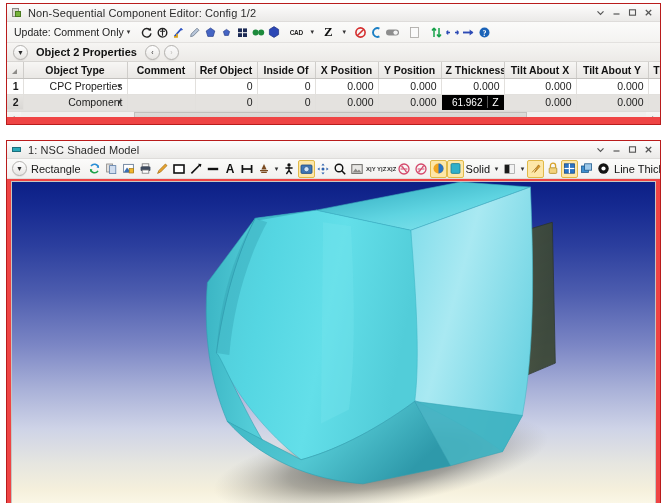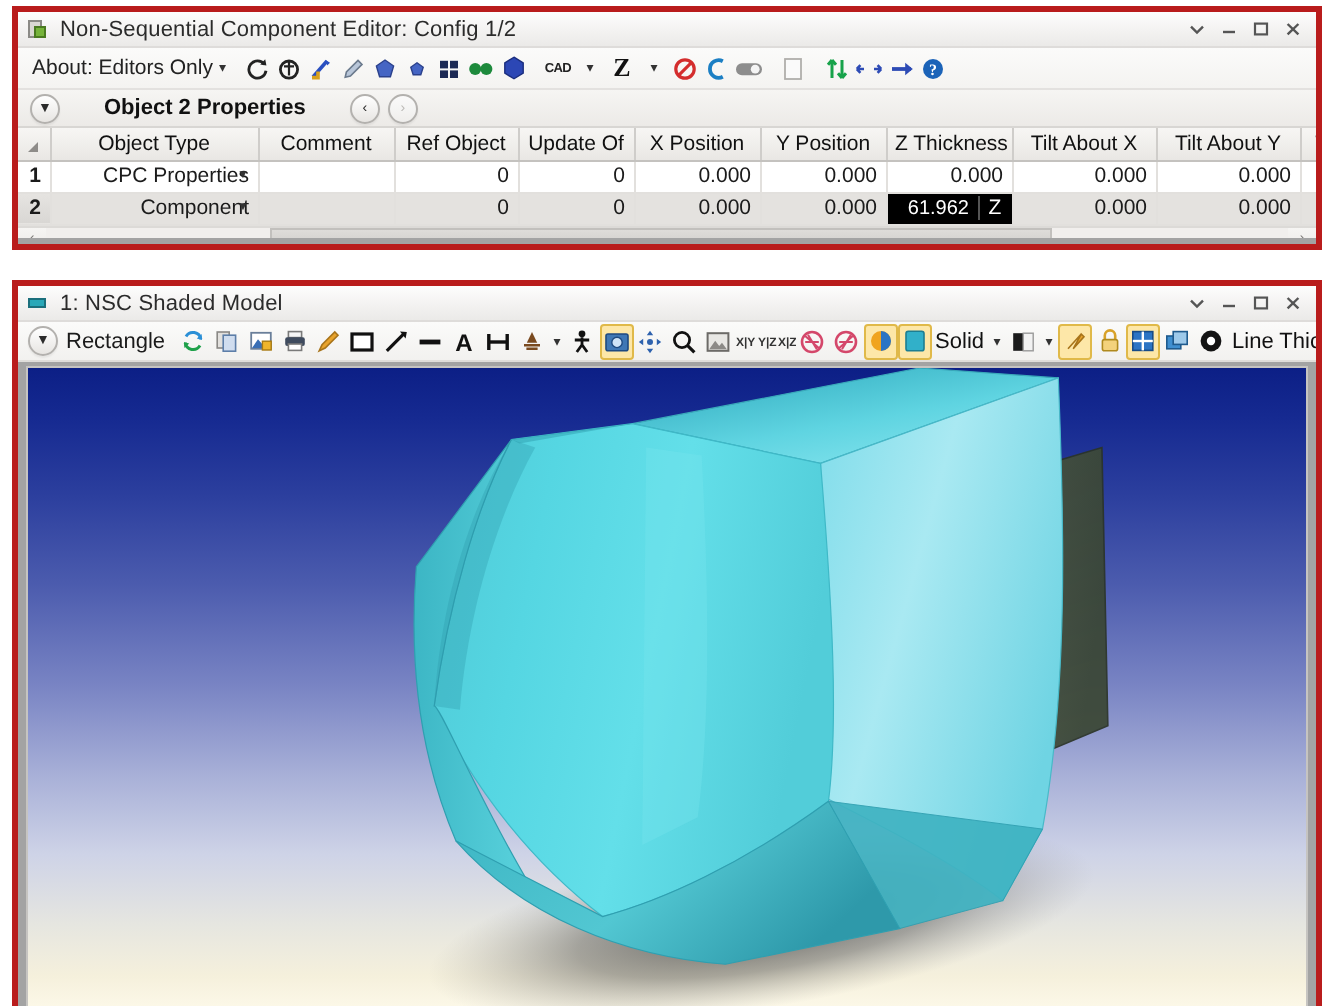--- a/index.html
+++ b/index.html
@@ -3,21 +3,21 @@
 <meta charset="utf-8">
 <style>
   html,body{margin:0;padding:0;background:#ffffff;}
   body{width:665px;height:503px;overflow:hidden;
        font-family:"Liberation Sans", sans-serif;font-size:11px;color:#1b1b1b;
        -webkit-font-smoothing:antialiased;}
 
   .app{position:relative;width:665px;height:503px;background:#ffffff;}
 
   
-  .win{position:absolute;background:#a3a3a3;border:3px solid #b91c1c;box-sizing:border-box;}
+  .win{position:absolute;background:#ef4444;border:1px solid #b91c1c;box-sizing:border-box;}
   .titlebar{height:18px;display:flex;align-items:center;
             background:linear-gradient(to bottom,#fdfdfd 0%,#f3f2f1 55%,#ebeae8 100%);
             border-bottom:1px solid #dedcda;padding:0 2px 0 5px;box-sizing:border-box;}
   .title-ico{width:11px;height:11px;margin-right:5px;flex:0 0 auto;position:relative;}
   .title-ico .b1{position:absolute;left:0;top:1px;width:7px;height:9px;background:#d9d7d2;border:1px solid #8b8a86;box-sizing:border-box;}
   .title-ico .b2{position:absolute;left:3px;top:4px;width:6px;height:6px;background:#76b33a;border:1px solid #4a7a20;box-sizing:border-box;}
   .title-txt{font-size:11px;color:#2b2b2b;white-space:nowrap;letter-spacing:.1px;}
   .winbtns{margin-left:auto;display:flex;align-items:center;gap:0px;padding-right:2px;}
   .wb{width:16px;height:16px;display:flex;align-items:center;justify-content:center;
       color:#4a4a4a;font-size:10px;line-height:1;cursor:default;}
@@ -41,27 +41,27 @@
   .propbar{height:19px;display:flex;align-items:center;
            background:linear-gradient(to bottom,#f6f5f3 0%,#eceae7 100%);
            border-bottom:1px solid #d8d6d3;padding:0 6px;box-sizing:border-box;font-size:11px;}
   .round-btn{width:13px;height:13px;border-radius:50%;border:1px solid #b3b1ae;
              background:linear-gradient(to bottom,#ffffff,#e7e5e2);
              display:flex;align-items:center;justify-content:center;font-size:7px;color:#4a4a4a;
              box-shadow:0 1px 1px rgba(0,0,0,.06);flex:0 0 auto;}
   .round-btn.dim{color:#bcbab7;background:linear-gradient(to bottom,#fafafa,#efeeec);}
   .round-btn.active{color:#2b2b2b;}
   .propbar b{font-weight:bold;color:#111;}
-  .prop-label{margin:0 22px;font-weight:bold;white-space:nowrap;}
+  .prop-label{margin:0 8px;font-weight:bold;white-space:nowrap;}
   .cfg-wrap{position:relative;flex:1;display:flex;align-items:center;justify-content:center;}
 
   
   .grid{position:relative;background:#fff;height:55px;overflow:hidden;}
   table.g{border-collapse:collapse;table-layout:fixed;width:682px;}
-  table.g th{height:16px;padding:0 4px;box-sizing:border-box;font-size:10.5px;font-weight:normal;
+  table.g th{height:16px;padding:0 4px;box-sizing:border-box;font-size:10.5px;font-weight:bold;
              background:linear-gradient(to bottom,#f7f6f4 0%,#e9e7e4 100%);
              border-right:1px solid #cfcdca;border-bottom:1px solid #c4c2bf;
              color:#111;text-align:center;white-space:nowrap;overflow:hidden;}
   table.g td{height:16px;padding:0 4px;box-sizing:border-box;font-size:10.5px;
              border-right:1px solid #e2e0dd;border-bottom:1px solid #e2e0dd;
              text-align:right;white-space:nowrap;overflow:hidden;color:#1b1b1b;}
   tr.r1 td{background:#ffffff;}
   tr.r2 td{background:#e4e2df;}
   td.rownum{text-align:center;font-weight:bold;background:linear-gradient(to bottom,#f7f6f4,#e9e7e4);
             border-right:1px solid #c4c2bf;color:#111;}
@@ -142,21 +142,21 @@
           <svg width="9" height="9" viewBox="0 0 9 9">
               <line x1="1.8" y1="2" x2="7.2" y2="7.2" stroke="#555" stroke-width="1.2"></line>
               <line x1="7.2" y1="2" x2="1.8" y2="7.2" stroke="#555" stroke-width="1.2"></line>
             </svg>
         </span>
       </span>
     </div>
 
     <div class="toolbar">
       <span class="tb-update">
-        <span>About: Editors Only</span>
+        <span>Update: Comment Only</span>
         <span class="caret">▾</span>
       </span>
       <span class="tbsep"></span>
 
       <span class="tbi">
         <svg width="13" height="13" viewBox="0 0 13 13">
             <path d="M10.2 4.2 A4.3 4.3 0 1 0 11 7.4" stroke="#222" stroke-width="1.4" fill="none"></path>
             <path d="M10.6 1.6 L11.2 4.8 L8.1 4.3 Z" fill="#222"></path>
           </svg>
       </span>
@@ -299,21 +299,21 @@
             <col style="width:68px">
         </colgroup>
         <thead>
           <tr>
             <th class="corner">
                 <div class="tri"></div>
               </th>
             <th>Object Type</th>
             <th>Comment</th>
             <th>Ref Object</th>
-            <th>Update Of</th>
+            <th>Inside Of</th>
             <th>X Position</th>
             <th>Y Position</th>
             <th>Z Thickness</th>
             <th>Tilt About X</th>
             <th>Tilt About Y</th>
             <th>Tilt About Z</th>
 
           </tr>
         </thead>
         <tbody>

